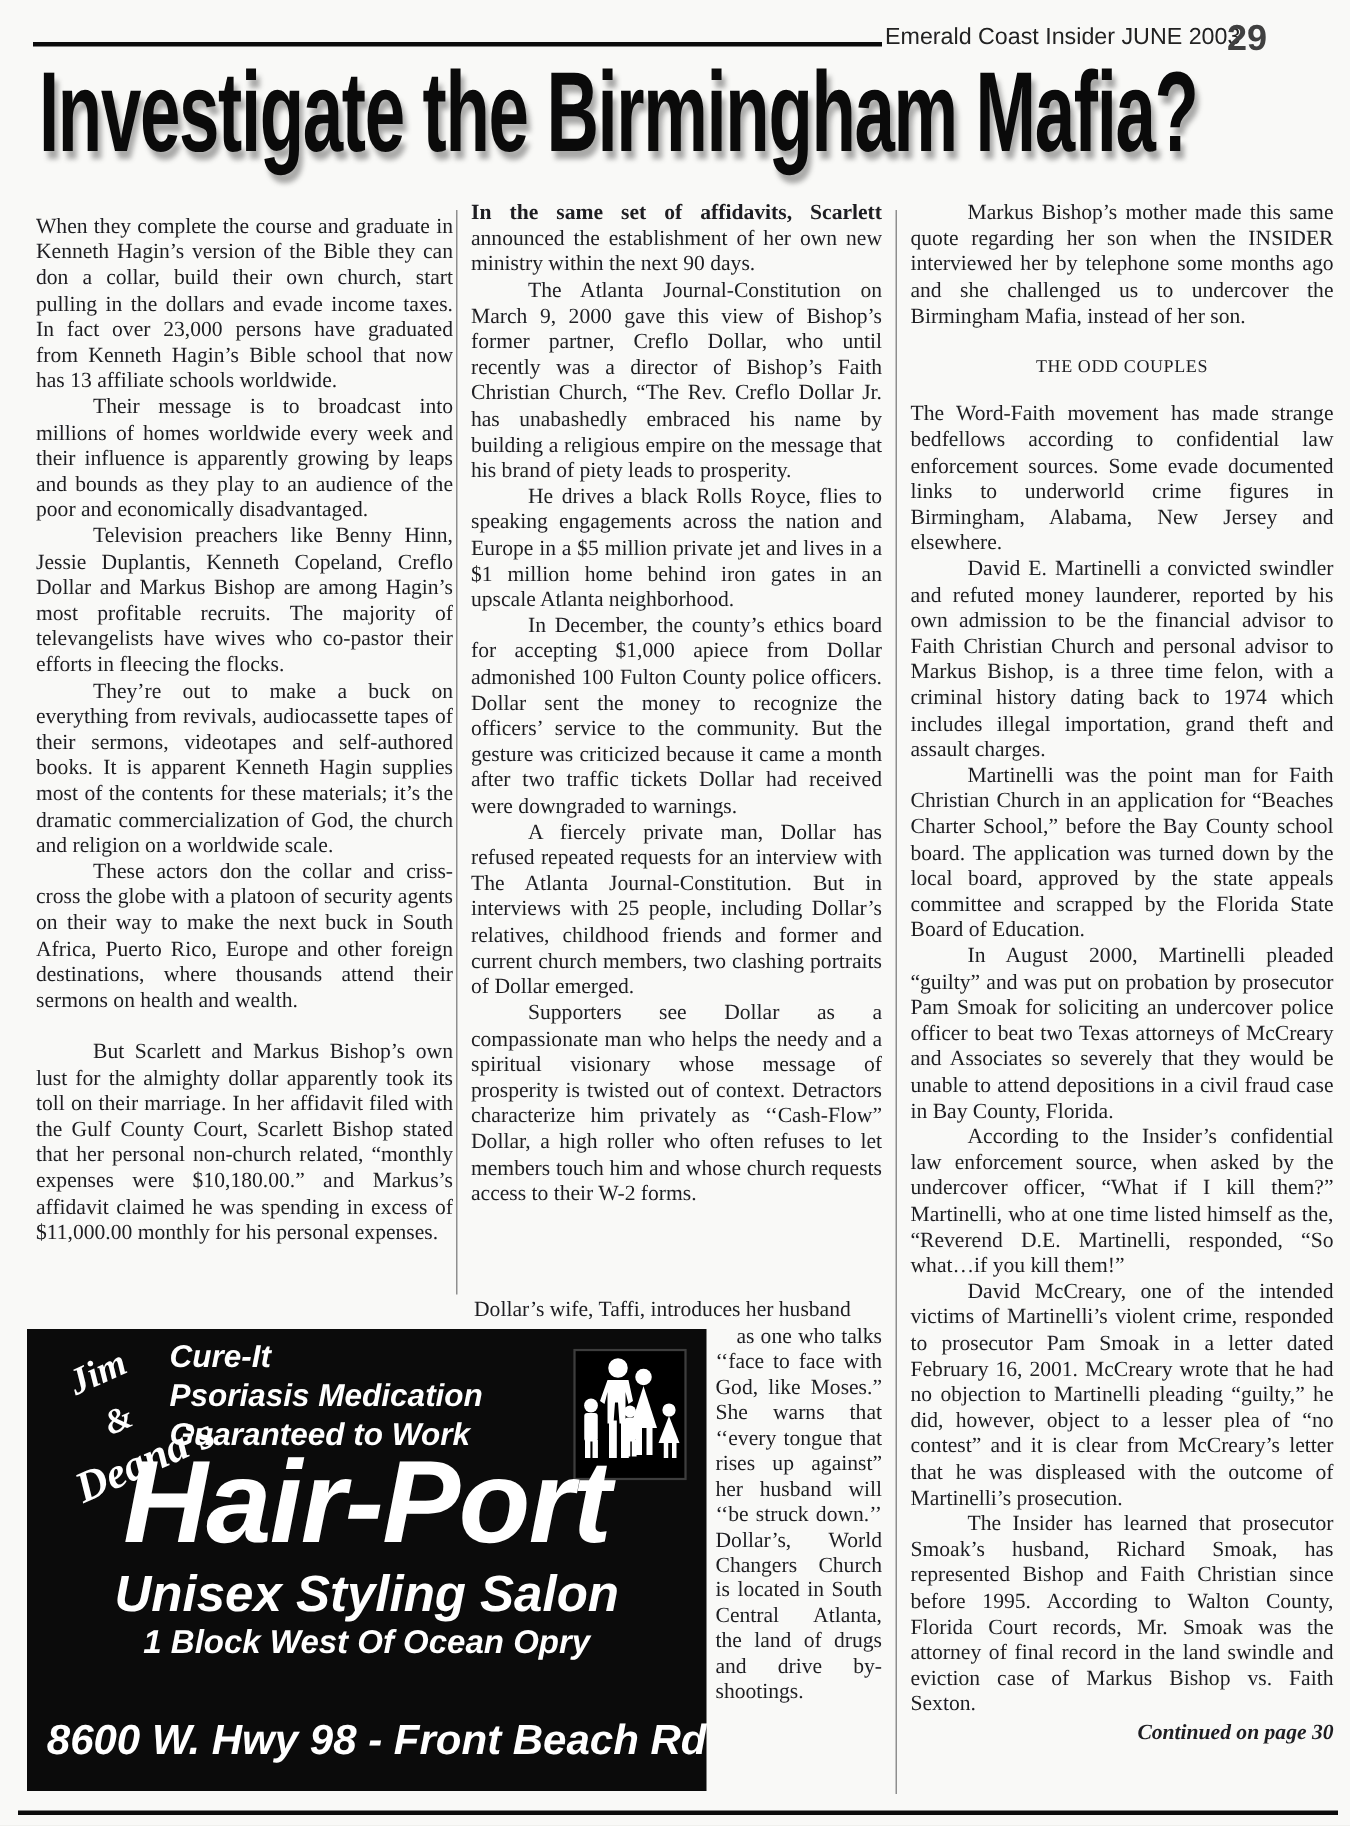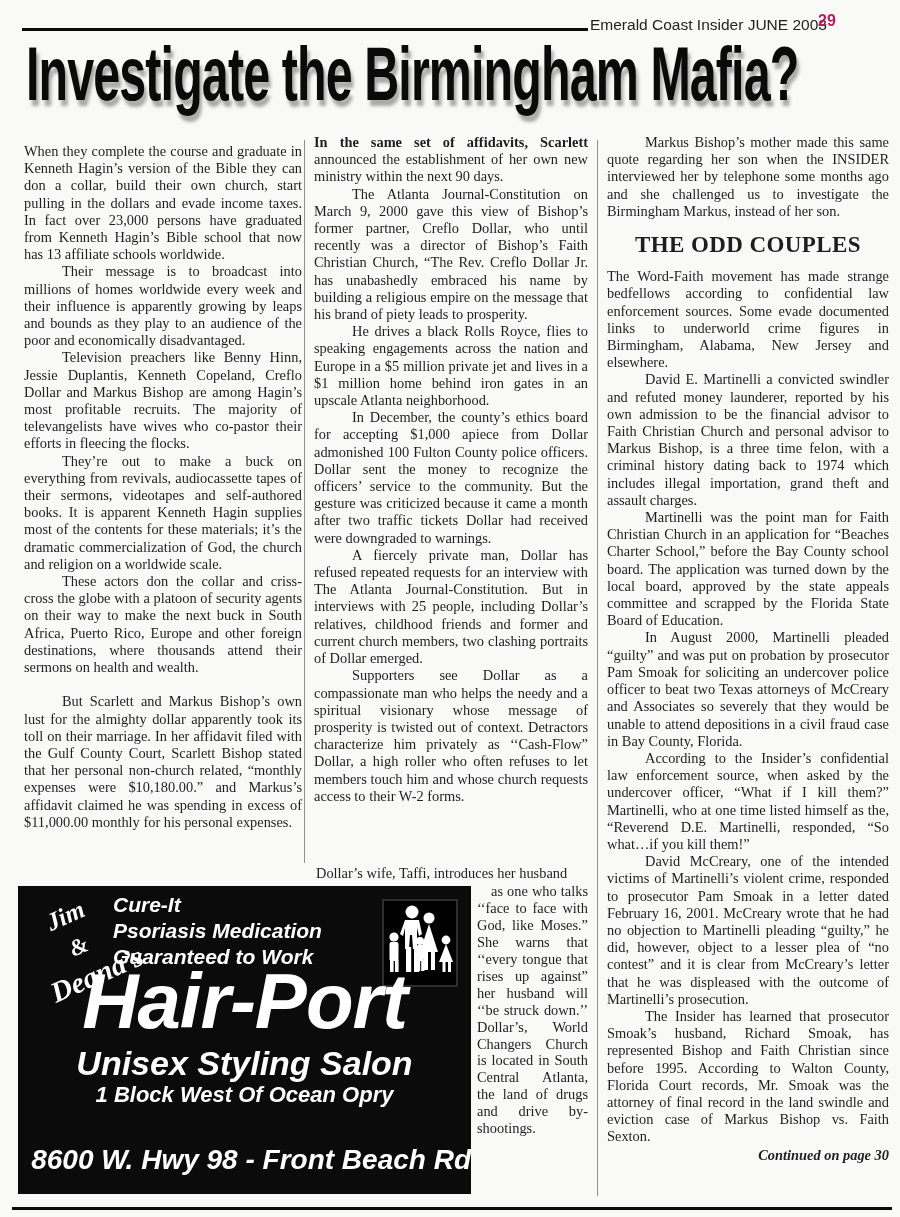--- a/index.html
+++ b/index.html
@@ -4,21 +4,21 @@
 <style>
   html,body{margin:0;padding:0;background:#e8e8e6;}
   .page{position:relative;width:900px;height:1217px;background:#f9f9f7;overflow:hidden;
         font-family:"Liberation Serif",serif;color:#1e1e22;}
 
   
   .mast-rule{position:absolute;left:22px;top:28px;width:566px;height:3px;background:#0c0c0c;}
   .mast-title{position:absolute;left:590px;top:16px;width:220px;font-family:"Liberation Sans",sans-serif;
               font-size:15.5px;color:#222;white-space:nowrap;}
   .mast-page{position:absolute;left:818px;top:12px;font-family:"Liberation Sans",sans-serif;
-             font-size:16px;font-weight:bold;color:#be185d;}
+             font-size:24px;font-weight:bold;color:#404040;}
 
   
   .headline{position:absolute;left:26px;top:30px;font-family:"Liberation Sans",sans-serif;
             font-weight:bold;font-size:55px;letter-spacing:-1px;white-space:nowrap;color:#0a0a0a;
             transform:scale(0.88,1.38);transform-origin:left top;
             text-shadow:3px 4px 3px rgba(70,70,70,0.45);}
 
   
   .col{position:absolute;font-size:14.4px;line-height:17.2px;text-align:justify;}
   .col p{margin:0;}
@@ -30,21 +30,21 @@
   #col-right{left:607px;top:134px;width:282px;}
   .vrule{position:absolute;width:1px;background:#8f8f8f;}
   #vrule-1{left:304px;top:140px;height:723px;}
   #vrule-2{left:597px;top:140px;height:1056px;}
   b.lead{font-weight:bold;}
 
   .taffi{position:absolute;left:316px;top:851px;width:272px;font-size:14.4px;line-height:17.2px;}
   .wrapcol{position:absolute;left:477px;top:869px;width:111px;font-size:14.4px;line-height:16.9px;
            text-align:justify;text-indent:14px;}
 
-  .section-heading{font-family:"Liberation Serif",serif;font-weight:bold;font-size:23px;
+  .section-heading{font-family:"Liberation Serif",serif;font-weight:normal;font-size:12px;
                    text-align:center;letter-spacing:0.4px;margin:16px 0 15px 0 !important;text-indent:0;}
   .continued{font-weight:bold;font-style:italic;margin-top:1px !important;text-indent:34px;text-align:right;}
 
   
   .ad{position:absolute;left:18px;top:886px;width:453px;height:308px;background:#0b0b0b;color:#fff;
       font-family:"Liberation Sans",sans-serif;font-style:italic;font-weight:bold;}
   .ad .owners span{position:absolute;display:block;font-family:"Liberation Serif",serif;
                    font-style:italic;font-weight:bold;white-space:nowrap;}
   .ad .owner1{left:28px;top:16px;font-size:25px;transform:rotate(-24deg);}
   .ad .owner2{left:52px;top:48px;font-size:23px;transform:rotate(-24deg);}
@@ -110,21 +110,21 @@
   </div>
 
   <p class="taffi">Dollar’s wife, Taffi, introduces her husband</p>
   <p class="wrapcol">as one who talks ‘‘face to face with God, like Moses.” She warns that ‘‘every tongue that rises up against” her husband will ‘‘be struck down.’’ Dollar’s, World Changers Church is located in South Central Atlanta, the land of drugs and drive by-shootings.</p>
 
   <div class="vrule" id="vrule-2"></div>
 
   <div class="col" id="col-right">
     <div>
 
-        <p class="para indent"><b class="lead"></b><span>Markus Bishop’s mother made this same quote regarding her son when the INSIDER interviewed her by telephone some months ago and she challenged us to investigate the Birmingham Markus, instead of her son.</span></p>
+        <p class="para indent"><b class="lead"></b><span>Markus Bishop’s mother made this same quote regarding her son when the INSIDER interviewed her by telephone some months ago and she challenged us to undercover the Birmingham Mafia, instead of her son.</span></p>
       </div>
     <p class="section-heading">THE ODD COUPLES</p>
     <div>
 
         <p class="para"><b class="lead"></b><span>The Word-Faith movement has made strange bedfellows according to confidential law enforcement sources. Some evade documented links to underworld crime figures in Birmingham, Alabama, New Jersey and elsewhere.</span></p>
 
         <p class="para indent"><b class="lead"></b><span>David E. Martinelli a convicted swindler and refuted money launderer, reported by his own admission to be the financial advisor to Faith Christian Church and personal advisor to Markus Bishop, is a three time felon, with a criminal history dating back to 1974 which includes illegal importation, grand theft and assault charges.</span></p>
 
         <p class="para indent"><b class="lead"></b><span>Martinelli was the point man for Faith Christian Church in an application for “Beaches Charter School,” before the Bay County school board. The application was turned down by the local board, approved by the state appeals committee and scrapped by the Florida State Board of Education.</span></p>
 

